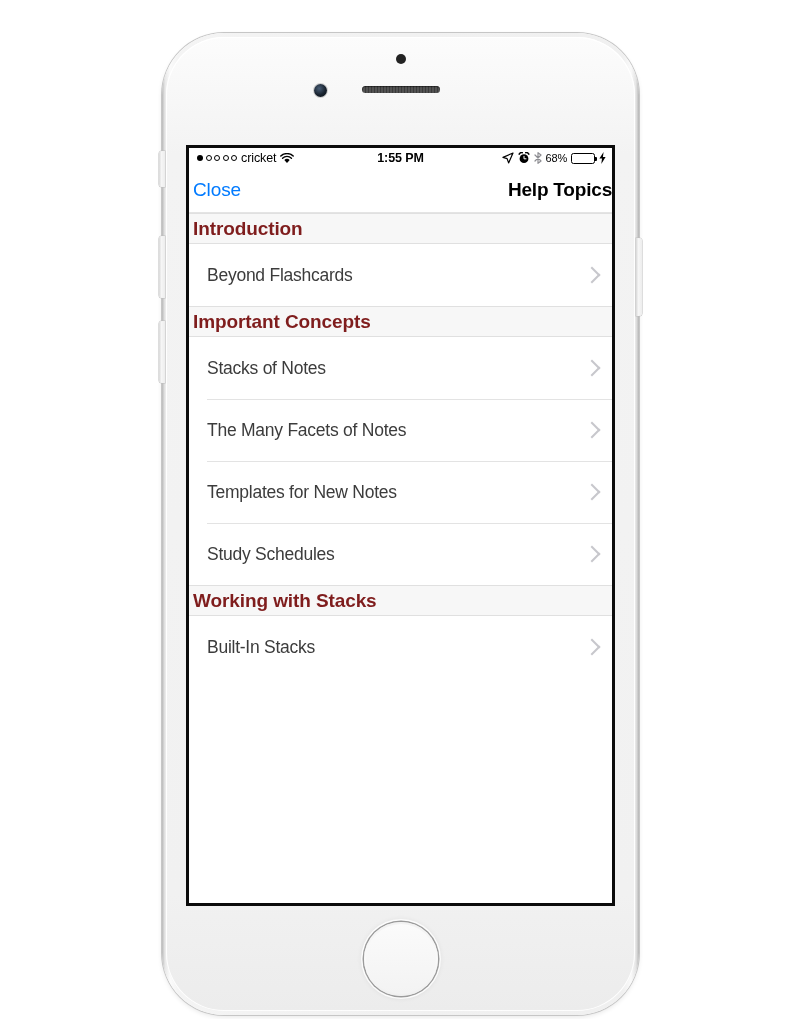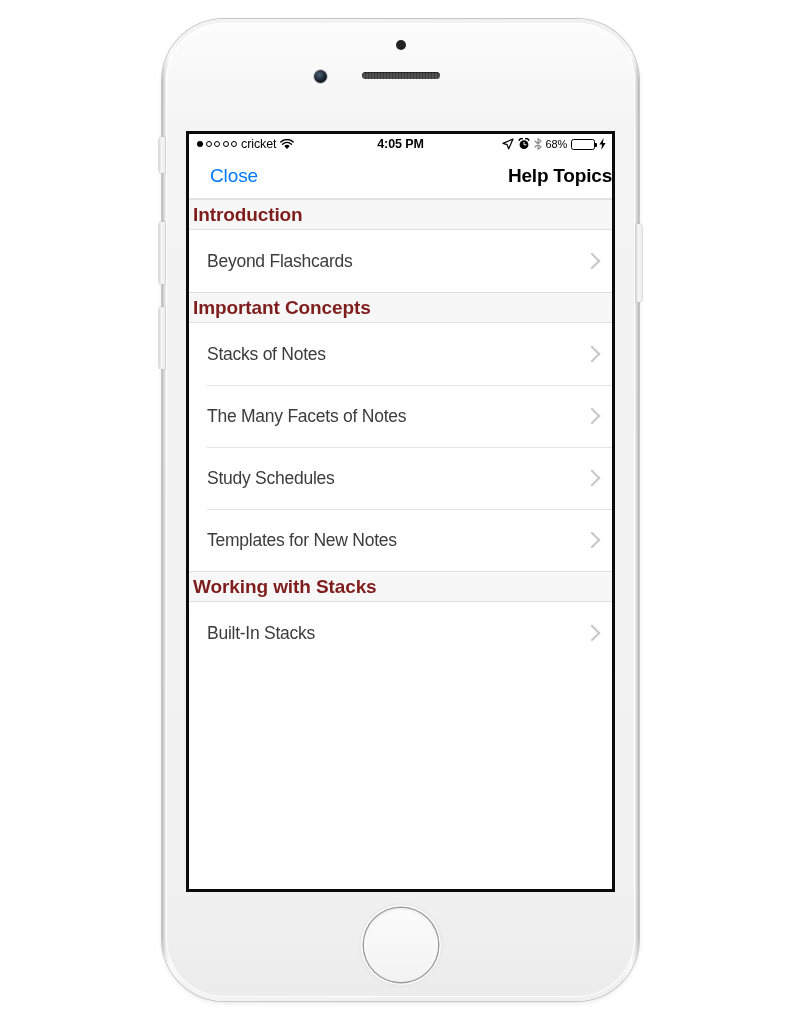--- a/index.html
+++ b/index.html
@@ -12,21 +12,21 @@
     background: #ffffff;
     font-family: "Liberation Sans", sans-serif;
     overflow: hidden;
     position: relative;
   }
 
   
   #device {
     position: absolute;
     left: 162px;
-    top: 19px;
+    top: 33px;
     width: 477px;
     height: 982px;
     border-radius: 62px;
     background:
       linear-gradient(to right,
         #b9b9b9 0px, #e8e8e8 3px, #fbfbfb 8px,
         #f4f4f4 16px, #f1f1f1 50%,
         #f0f0f0 calc(100% - 16px), #fafafa calc(100% - 8px),
         #e4e4e4 calc(100% - 3px), #b5b5b5 100%);
     box-shadow: 0 0 0 1px #c6c6c6, 0 2px 5px rgba(0,0,0,0.10);
@@ -168,21 +168,21 @@
     border-radius: 1px;
   }
 
   
   #nav-bar {
     flex: 0 0 44px;
     background: #ffffff;
     display: flex;
     align-items: center;
     position: relative;
-    padding: 0 21px;
+    padding: 0 4px;
     border-bottom: 0.5px solid #e4e4e4;
   }
   #nav-close {
     font-size: 19px;
     color: #007aff;
     cursor: pointer;
     letter-spacing: -0.1px;
     z-index: 2;
   }
   #nav-title {
@@ -277,21 +277,21 @@
         <span class="carrier">cricket</span>
         <span style="display:inline-flex;align-items:center;">
           <svg width="14" height="11" viewBox="0 0 16 12" aria-hidden="true">
             <path d="M8 11.2 L4.9 7.7 a4.6 4.6 0 0 1 6.2 0 Z" fill="#000"></path>
             <path d="M2.9 5.6 a7.4 7.4 0 0 1 10.2 0" stroke="#000" stroke-width="1.6" fill="none" stroke-linecap="round"></path>
             <path d="M0.9 3.2 a10.3 10.3 0 0 1 14.2 0" stroke="#000" stroke-width="1.6" fill="none" stroke-linecap="round"></path>
           </svg>
         </span>
       </div>
 
-      <div class="sb-center">4:05 PM</div>
+      <div class="sb-center">1:55 PM</div>
 
       <div class="sb-right">
         <span style="display:inline-flex;">
           <svg width="12" height="12" viewBox="0 0 12 12" aria-hidden="true">
             <path d="M11 1 L1 5.4 L5.1 6.6 L6.6 10.9 Z" fill="none" stroke="#000" stroke-width="1.2" stroke-linejoin="round"></path>
           </svg>
         </span>
         <span style="display:inline-flex;">
           <svg width="12" height="12" viewBox="0 0 12 12" aria-hidden="true">
             <circle cx="6" cy="6.7" r="4.4" fill="#000"></circle>
@@ -331,25 +331,25 @@
         <div class="section-header">Important Concepts</div>
         <div class="cell">
           <span class="cell-label">Stacks of Notes</span>
           <span class="chevron"></span>
         </div>
         <div class="cell">
           <span class="cell-label">The Many Facets of Notes</span>
           <span class="chevron"></span>
         </div>
         <div class="cell">
+          <span class="cell-label">Templates for New Notes</span>
+          <span class="chevron"></span>
+        </div>
+        <div class="cell">
           <span class="cell-label">Study Schedules</span>
-          <span class="chevron"></span>
-        </div>
-        <div class="cell">
-          <span class="cell-label">Templates for New Notes</span>
           <span class="chevron"></span>
         </div>
         <div class="section-header">Working with Stacks</div>
         <div class="cell">
           <span class="cell-label">Built-In Stacks</span>
           <span class="chevron"></span>
         </div>
       </div>
 
   </div>

